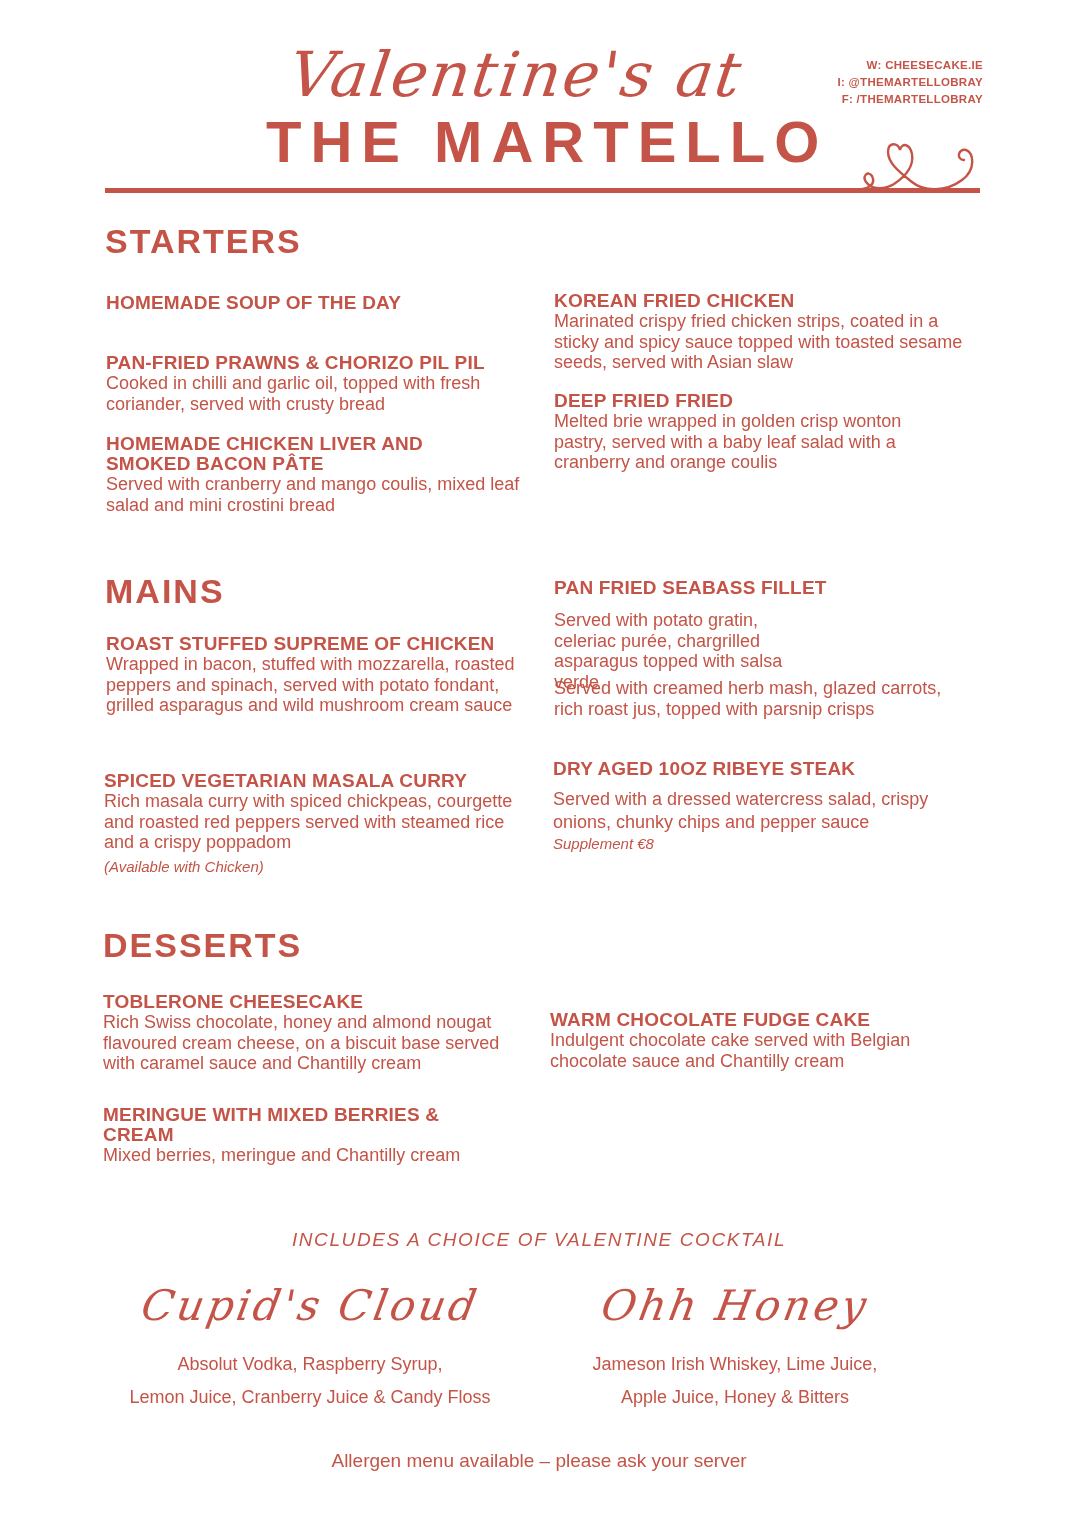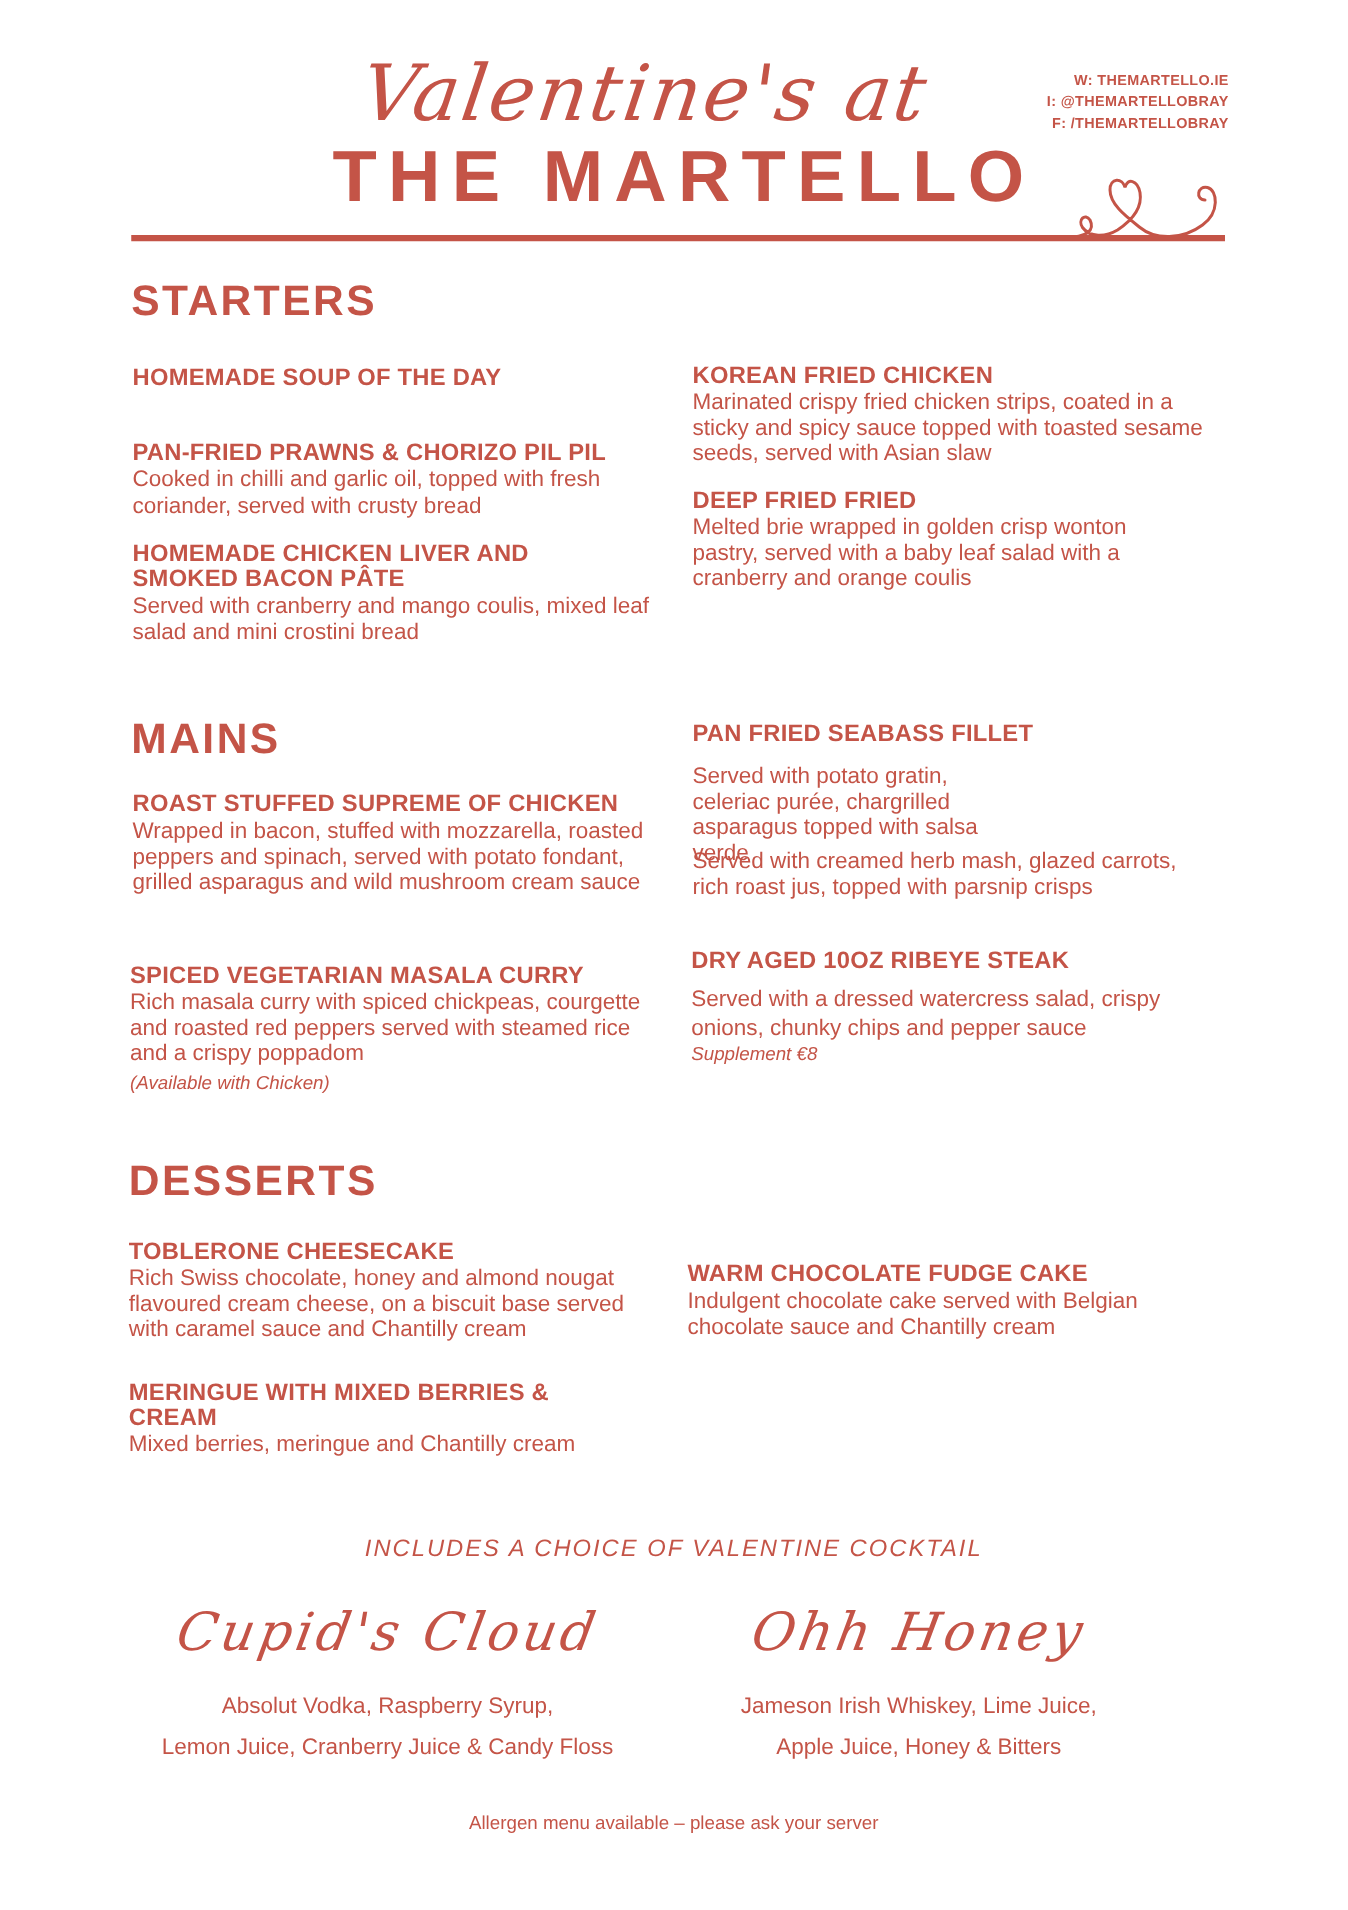--- a/index.html
+++ b/index.html
@@ -26,29 +26,29 @@
   .section-title { font-size: 34px; font-weight: bold; letter-spacing: 2px; white-space: nowrap; }
   .item { width: 430px; }
   .item-name { font-size: 19px; font-weight: bold; line-height: 20px; letter-spacing: 0.2px; }
   .item-desc { font-size: 18px; line-height: 20.5px; }
   .item-note { font-size: 15px; font-style: italic; line-height: 20px; margin-top: 4px; }
 
   .cocktail-heading { left: 0; width: 1078px; top: 1229px; text-align: center; font-size: 19px; font-style: italic; letter-spacing: 1.6px; font-weight: normal; }
   .cocktail { width: 440px; text-align: center; }
   .cocktail-name { font-size: 42px; line-height: 60px; display: inline-block; transform: skewX(-10deg); letter-spacing: 3px; }
   .cocktail-ing { font-size: 18px; line-height: 33px; margin-top: 12px; }
-  .footer { left: 0; width: 1078px; top: 1450px; text-align: center; font-size: 15px; }
+  .footer { left: 0; width: 1078px; top: 1450px; text-align: center; font-size: 19px; }
 </style>
 </head>
 <body>
 
 <div class="abs script title-script">Valentine's at</div>
 <div class="abs title-main">THE MARTELLO</div>
 <div class="abs contact">
-  <div>W: THEMARTELLO.IE</div>
+  <div>W: CHEESECAKE.IE</div>
   <div>I: @THEMARTELLOBRAY</div>
   <div>F: /THEMARTELLOBRAY</div>
 </div>
 <svg class="abs heart-deco" viewBox="0 0 135 62" fill="none" stroke="#c45447" stroke-width="2.4" stroke-linecap="round">
   <path d="M2,58 C20,58 26,52 22,44 C18,38 12,44 16,50 C22,58 34,58 44,52 C56,44 64,34 62,22 C60,12 52,10 50,18 C48,10 38,10 38,20 C38,32 52,42 62,50 C74,60 96,60 112,48 C126,38 124,20 116,18 C108,16 106,28 114,28"></path>
 </svg>
 <div class="abs rule"></div>
 
 <div class="abs section-title" style="left:105px; top:222px;">STARTERS</div>
 

